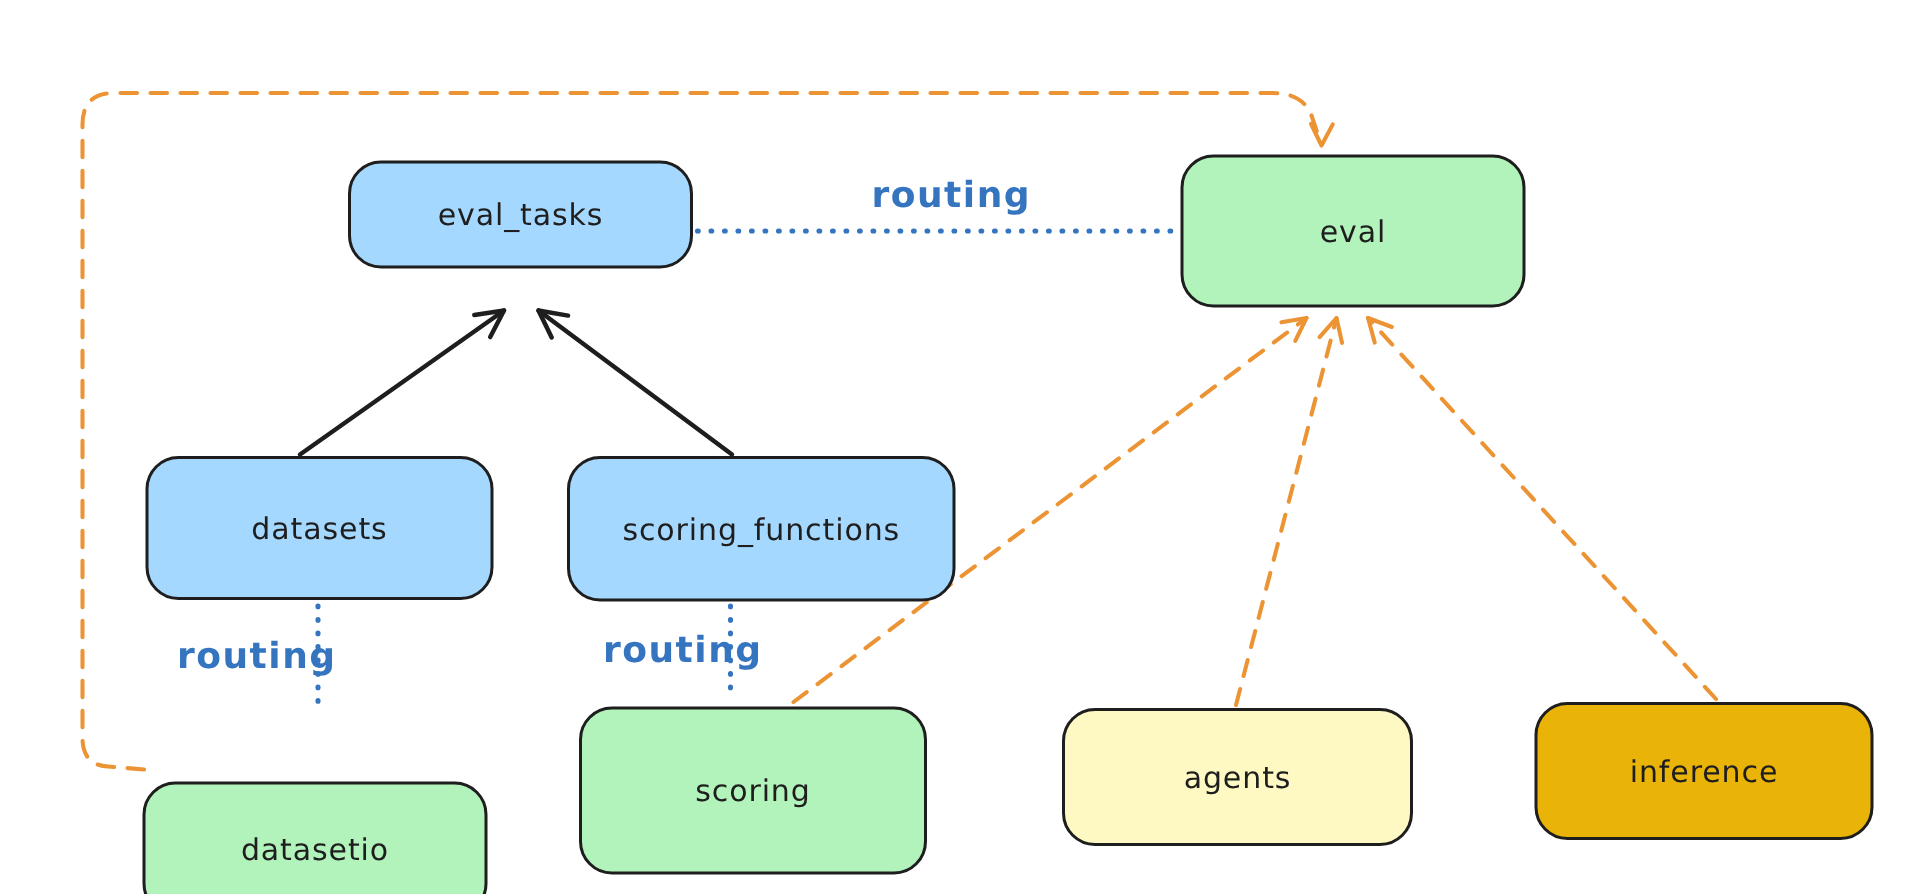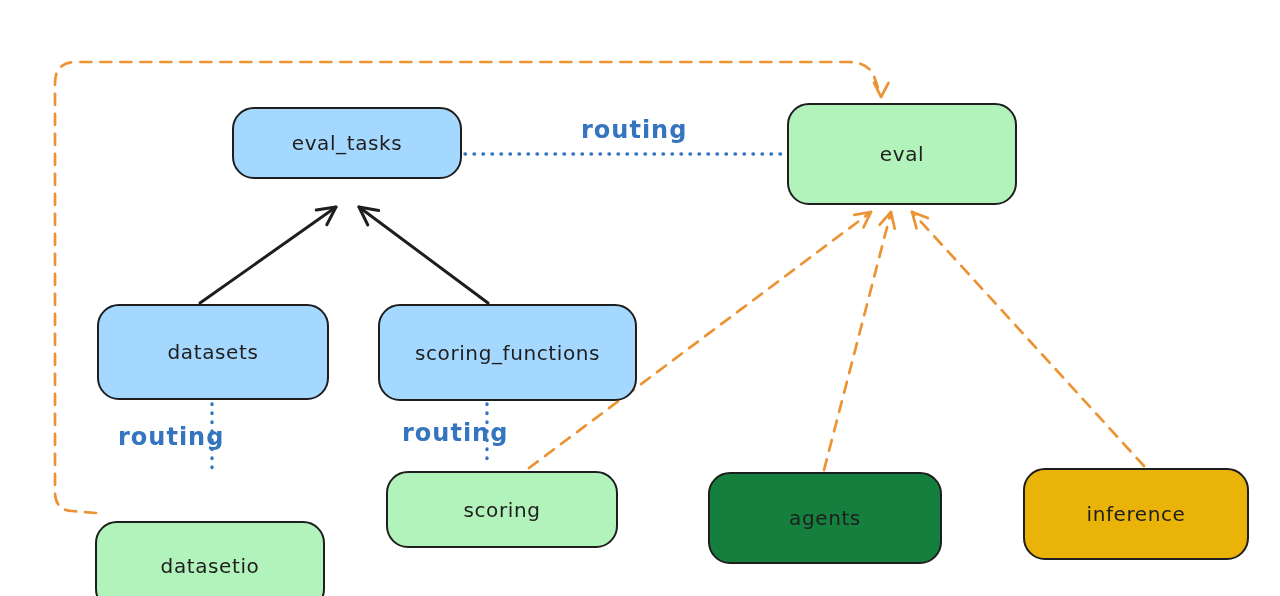--- a/index.html
+++ b/index.html
@@ -75,24 +75,24 @@
       </div>
       <div class="node" style="left: 97px; top: 304px; width: 232px; height: 96px; background: rgb(165, 216, 255);">
         <span class="node-label">datasets</span>
       </div>
       <div class="node" style="left: 378px; top: 304px; width: 259px; height: 97px; background: rgb(165, 216, 255);">
         <span class="node-label">scoring_functions</span>
       </div>
       <div class="node" style="left: 95px; top: 477px; width: 230px; height: 90px; background: rgb(178, 242, 187); margin-top: 44px;">
         <span class="node-label">datasetio</span>
       </div>
-      <div class="node" style="left: 386px; top: 471px; width: 232px; height: 77px; background: rgb(178, 242, 187);">
+      <div class="node" style="left: 386px; top: 471px; width: 232px; height: 112px; background: rgb(178, 242, 187);">
         <span class="node-label">scoring</span>
       </div>
-      <div class="node" style="left: 708px; top: 472px; width: 234px; height: 92px; background: #15803d;">
+      <div class="node" style="left: 708px; top: 472px; width: 234px; height: 92px; background: #fef9c3;">
         <span class="node-label">agents</span>
       </div>
       <div class="node" style="left: 1023px; top: 468px; width: 226px; height: 92px; background: #eab308;">
         <span class="node-label">inference</span>
       </div>
     </div>
   <div id="labels-layer">
       <div class="edge-label" style="left: 581px; top: 116px; color: rgb(53, 117, 192);">routing</div>
       <div class="edge-label" style="left: 118px; top: 423px; color: rgb(53, 117, 192);">routing</div>
       <div class="edge-label" style="left: 402px; top: 419px; color: rgb(53, 117, 192);">routing</div>

